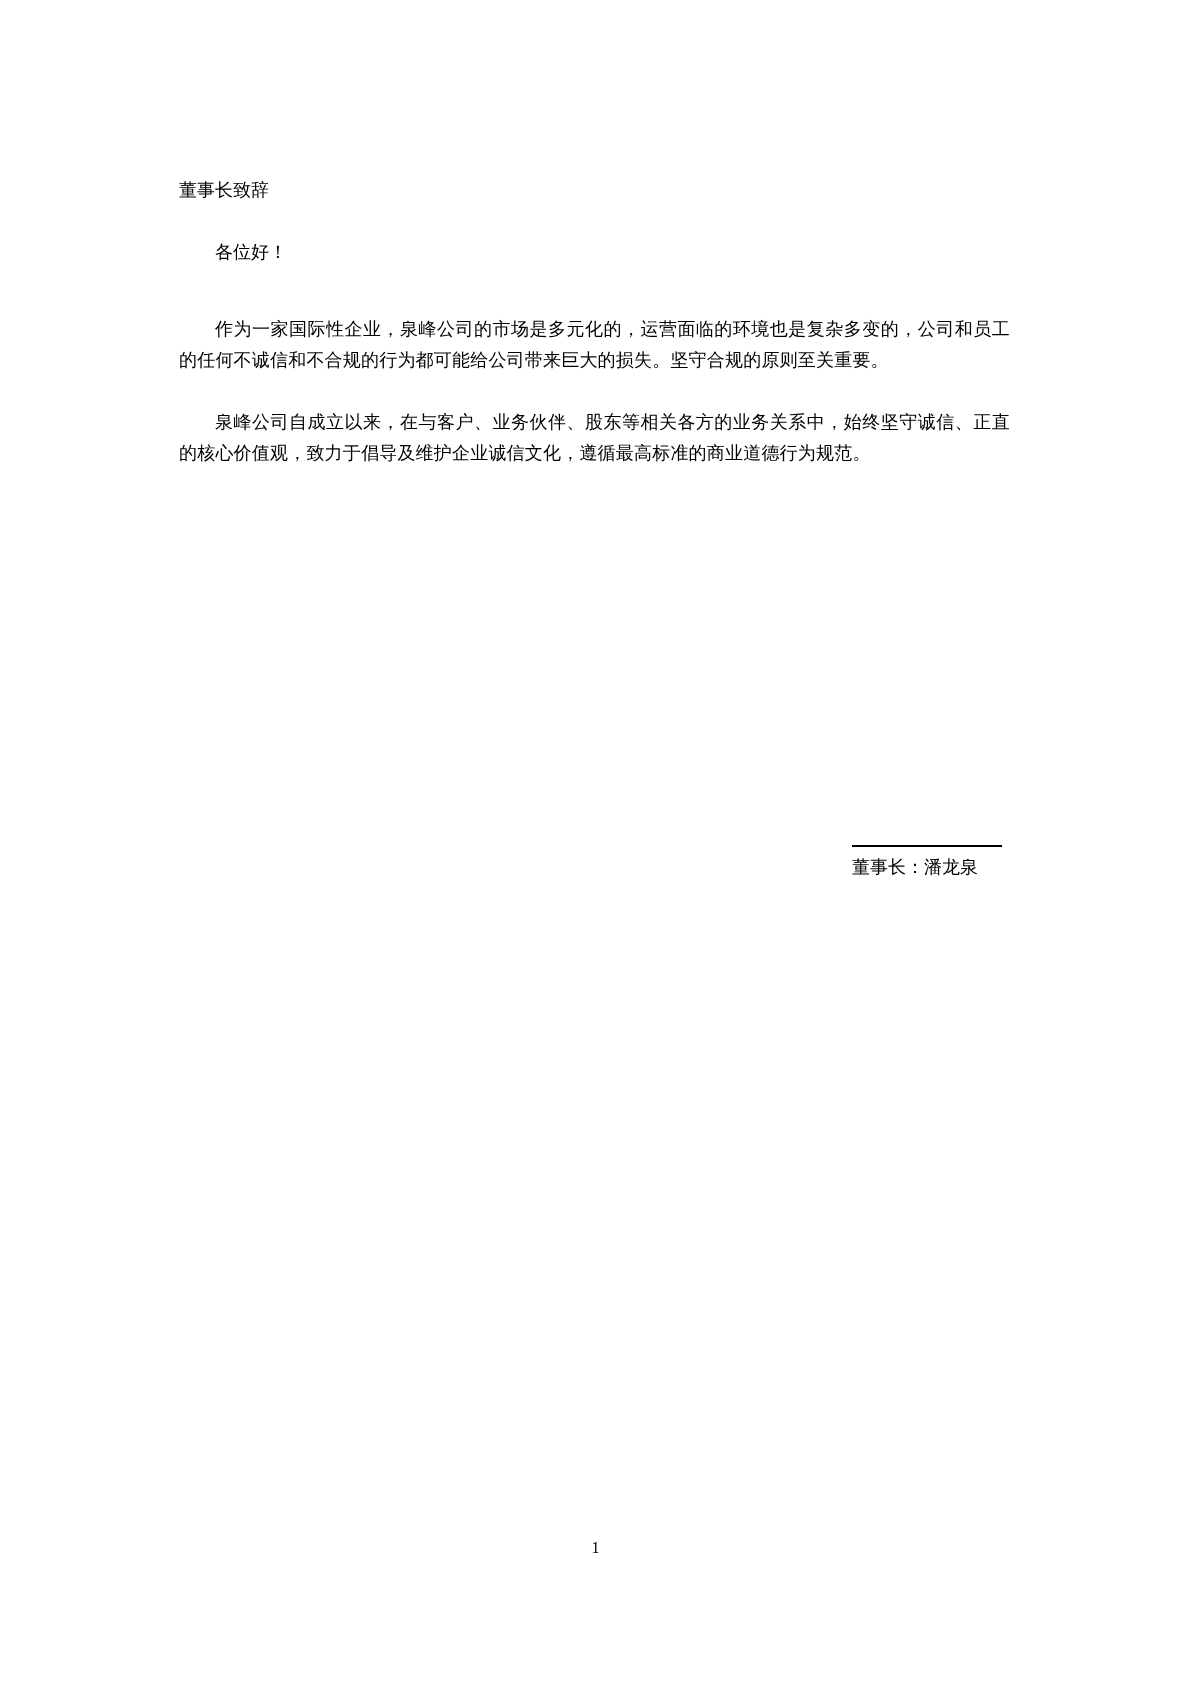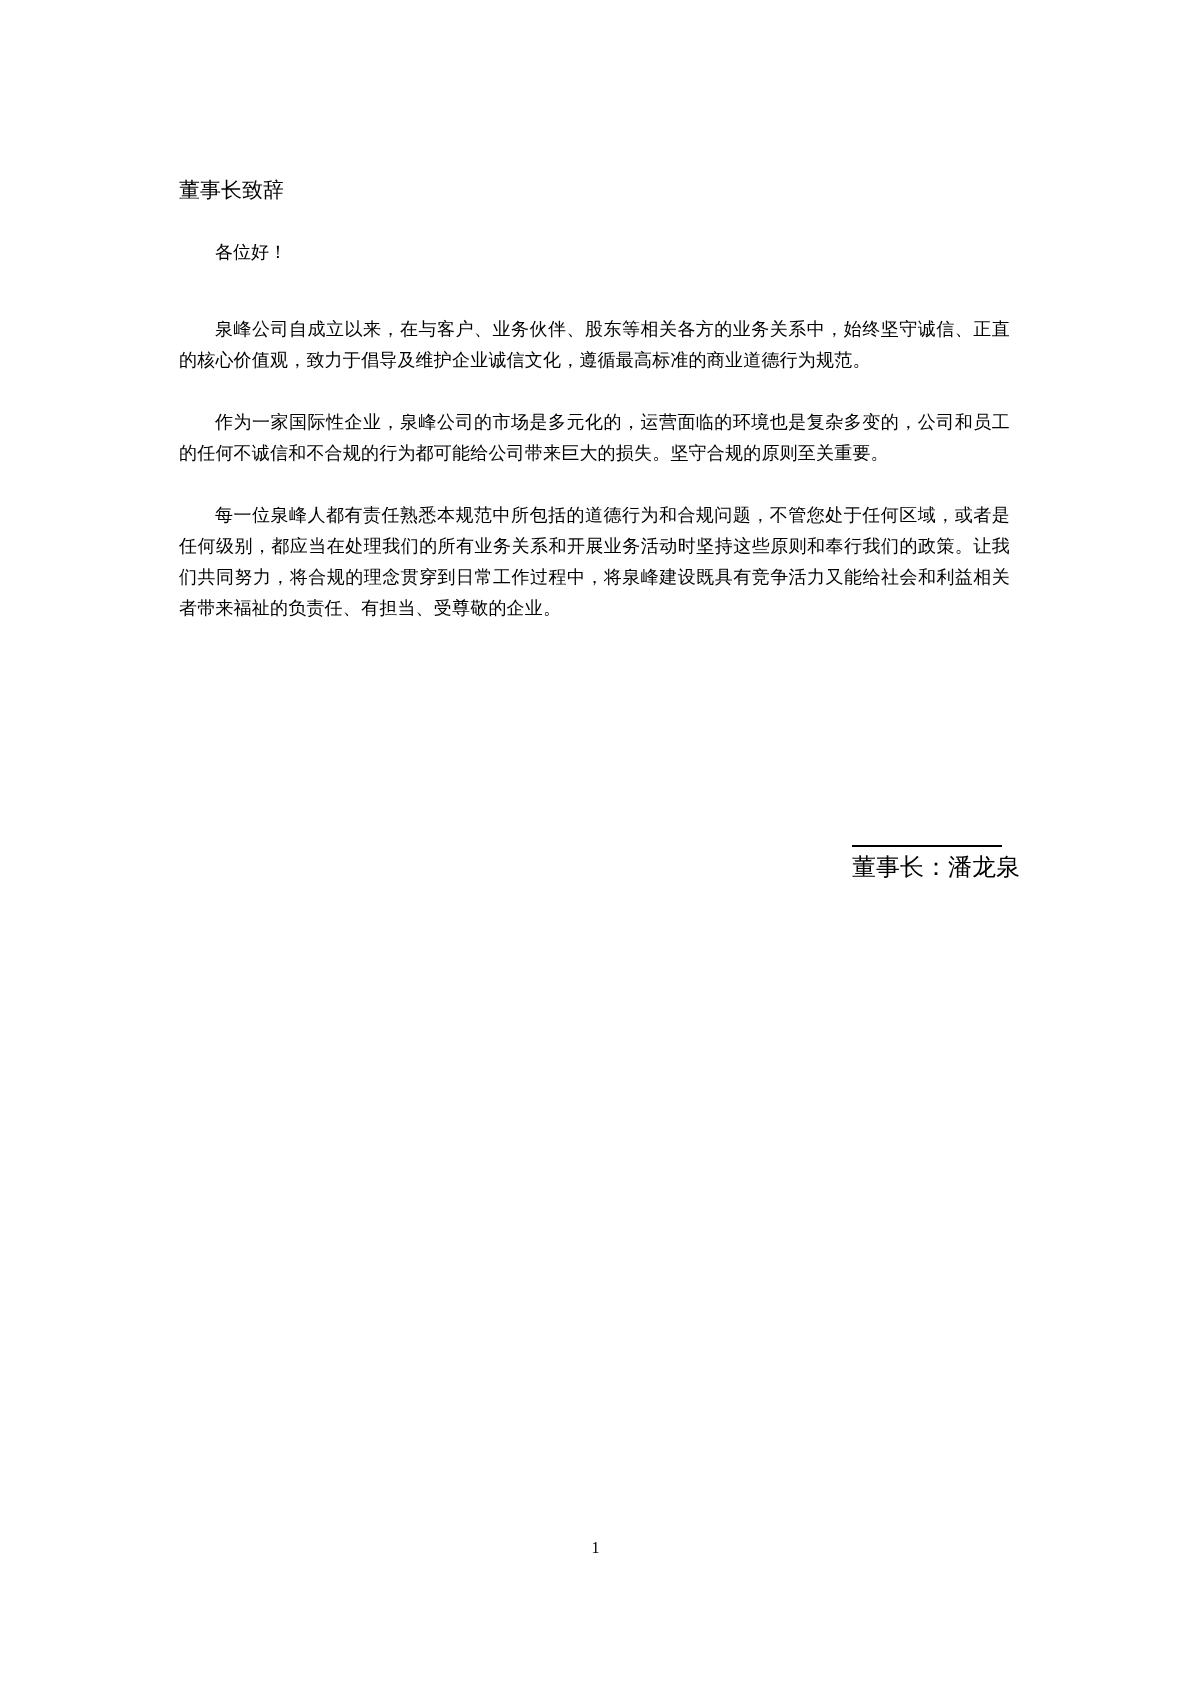--- a/index.html
+++ b/index.html
@@ -16,21 +16,21 @@
     inset: 0;
     background: #ffffff;
     overflow: hidden;
   }
   .content {
     padding: 175px 181px 0 179px;
     font-size: 18px;
     line-height: 31px;
   }
   .doc-title {
-    font-size: 21px;
+    font-size: 18px;
     font-weight: normal;
     line-height: 31px;
     margin: 0 0 31px 0;
   }
   .greeting {
     text-indent: 2em;
     margin: 0 0 46px 0;
   }
   .para {
     text-indent: 2em;
@@ -45,44 +45,43 @@
     width: 150px;
     text-align: left;
   }
   .signature-line {
     width: 150px;
     height: 2px;
     background: #000000;
   }
   .signature-name {
     margin-top: 9px;
-    font-size: 24px;
+    font-size: 18px;
     line-height: 22px;
     white-space: nowrap;
   }
   .page-number {
     position: absolute;
     top: 1538px;
     left: 0;
     width: 100%;
     text-align: center;
     font-size: 16px;
     line-height: 20px;
   }
 </style>
 </head>
 <body>
 
 <div class="page">
   <div class="content">
     <h1 class="doc-title">董事长致辞</h1>
     <p class="greeting">各位好！</p>
+    <p class="para">作为一家国际性企业，泉峰公司的市场是多元化的，运营面临的环境也是复杂多变的，公司和员工的任何不诚信和不合规的行为都可能给公司带来巨大的损失。坚守合规的原则至关重要。</p>
     <p class="para">泉峰公司自成立以来，在与客户、业务伙伴、股东等相关各方的业务关系中，始终坚守诚信、正直的核心价值观，致力于倡导及维护企业诚信文化，遵循最高标准的商业道德行为规范。</p>
-    <p class="para">作为一家国际性企业，泉峰公司的市场是多元化的，运营面临的环境也是复杂多变的，公司和员工的任何不诚信和不合规的行为都可能给公司带来巨大的损失。坚守合规的原则至关重要。</p>
-    <p class="para">每一位泉峰人都有责任熟悉本规范中所包括的道德行为和合规问题，不管您处于任何区域，或者是任何级别，都应当在处理我们的所有业务关系和开展业务活动时坚持这些原则和奉行我们的政策。让我们共同努力，将合规的理念贯穿到日常工作过程中，将泉峰建设既具有竞争活力又能给社会和利益相关者带来福祉的负责任、有担当、受尊敬的企业。</p>
   </div>
 
   <div class="signature">
     <div class="signature-line"></div>
     <div class="signature-name">董事长：潘龙泉</div>
   </div>
 
   <div class="page-number">1</div>
 </div>
 

